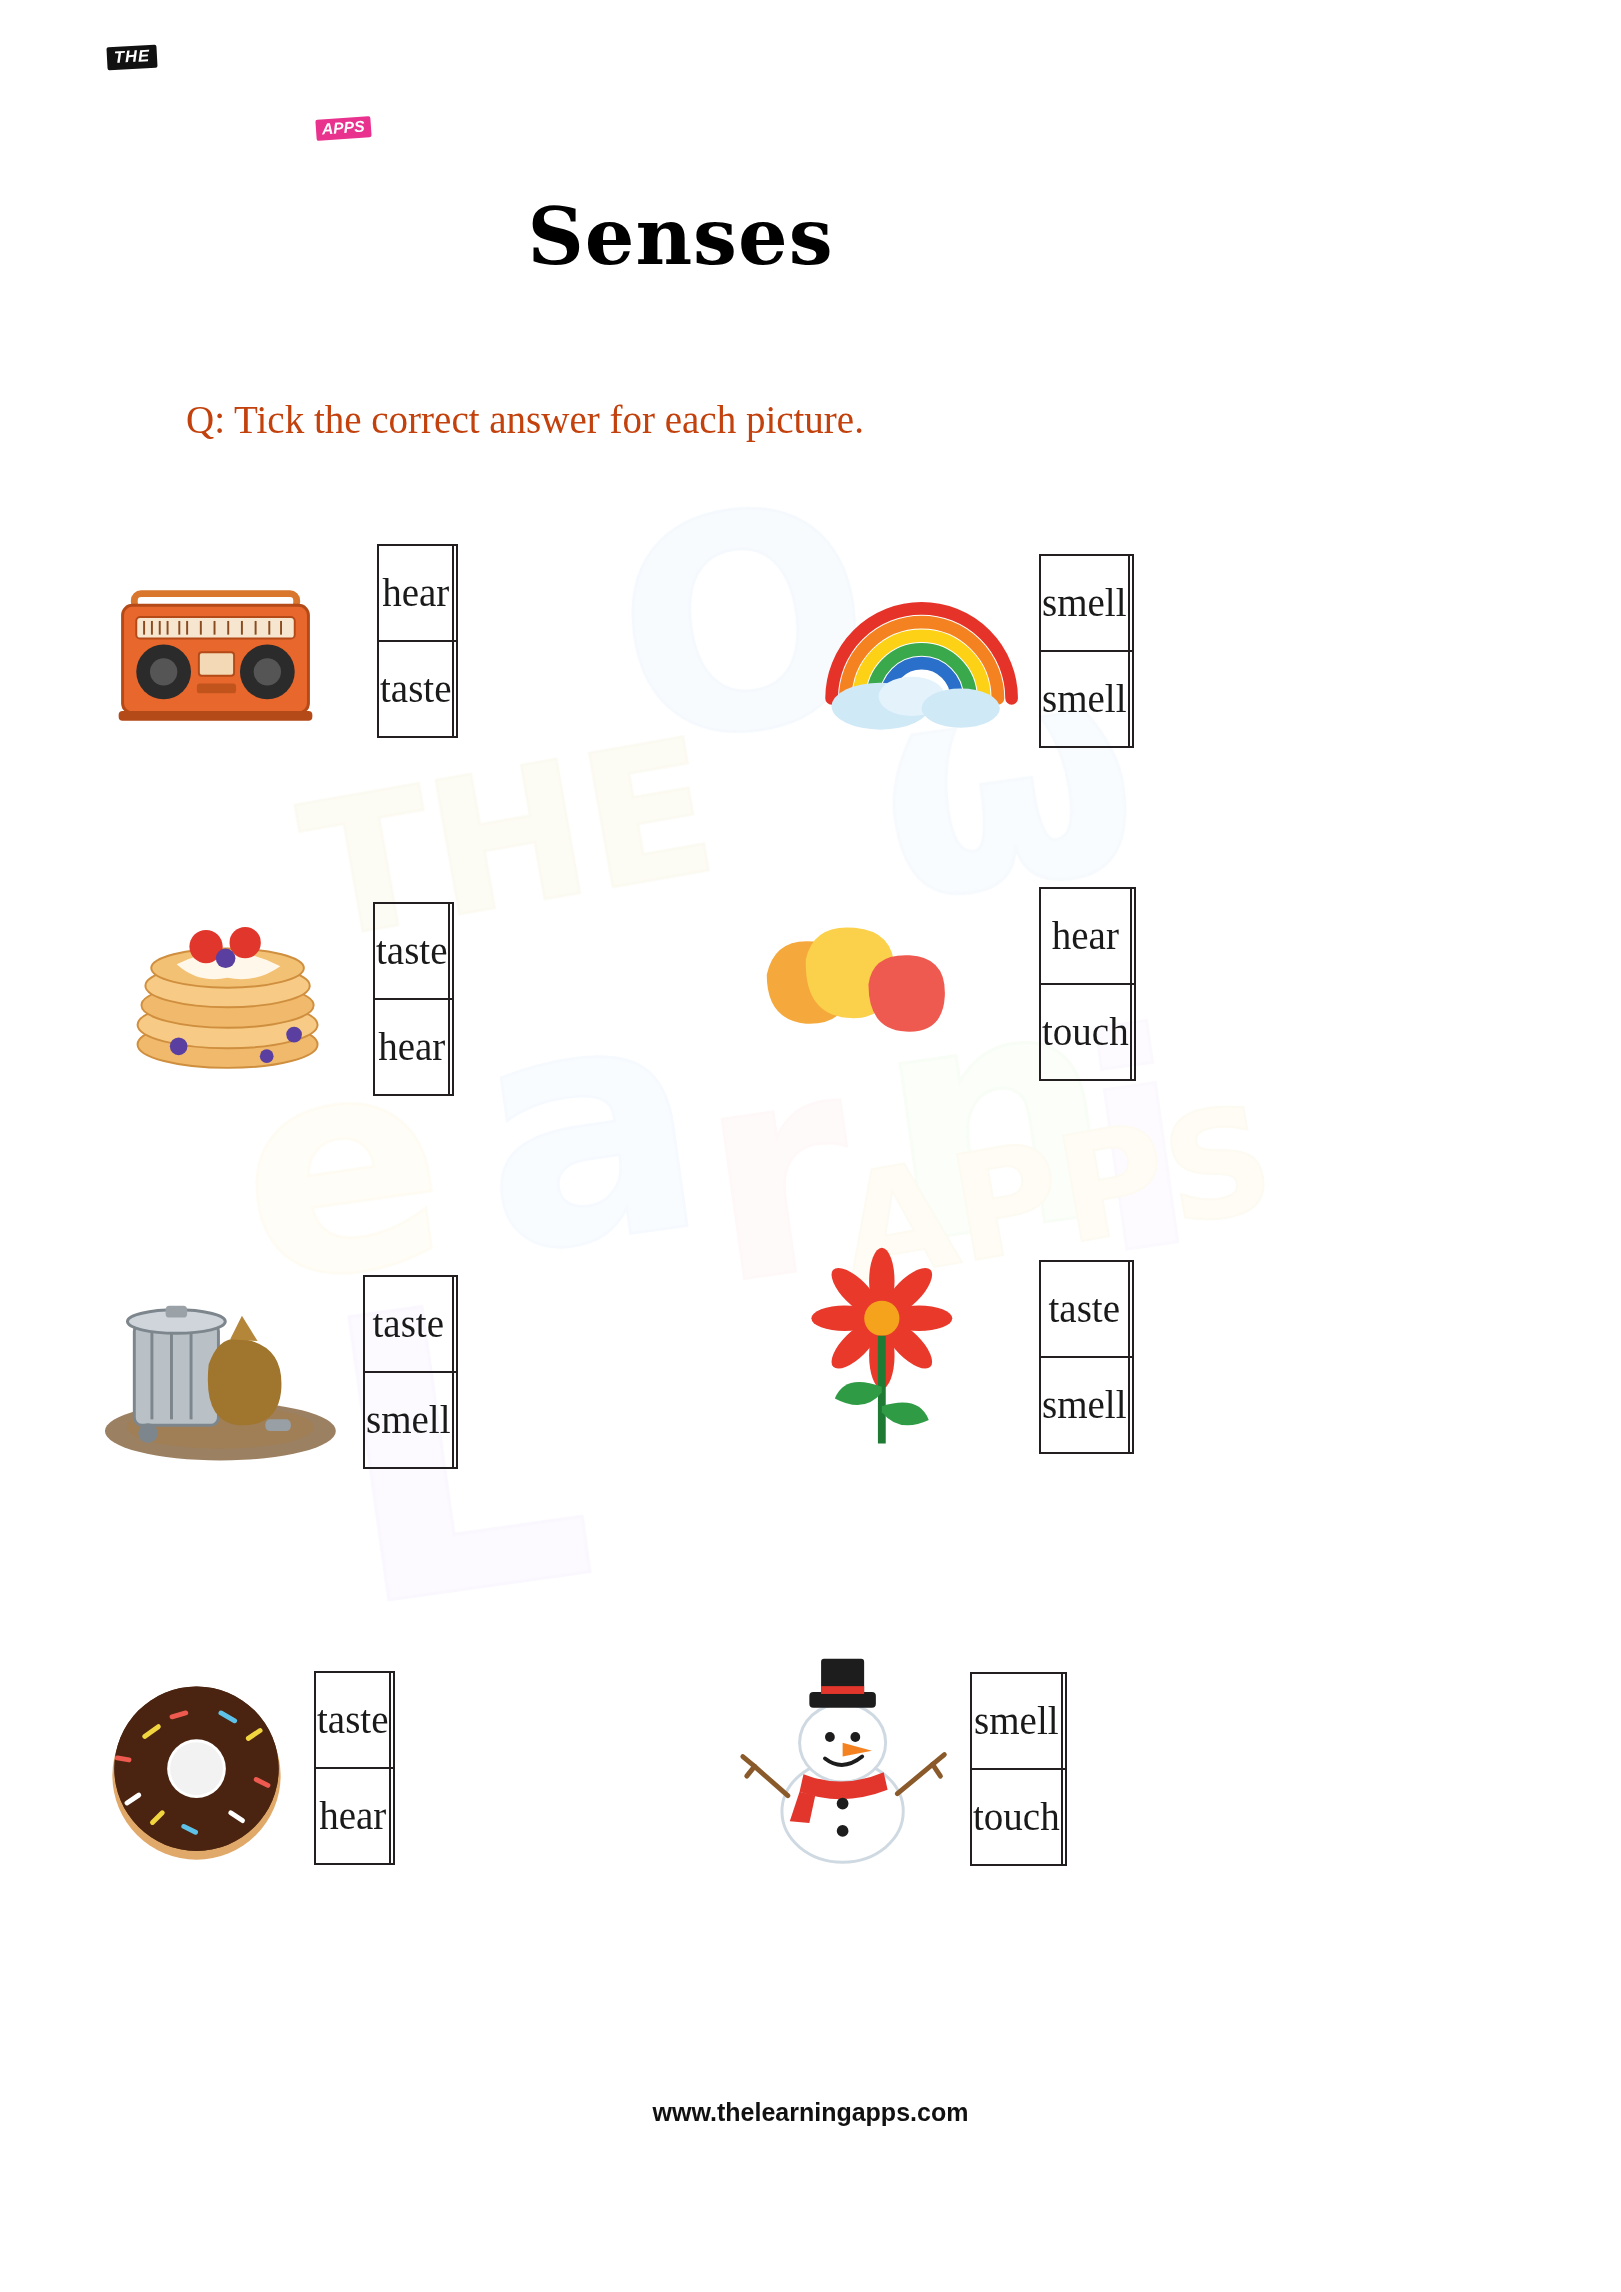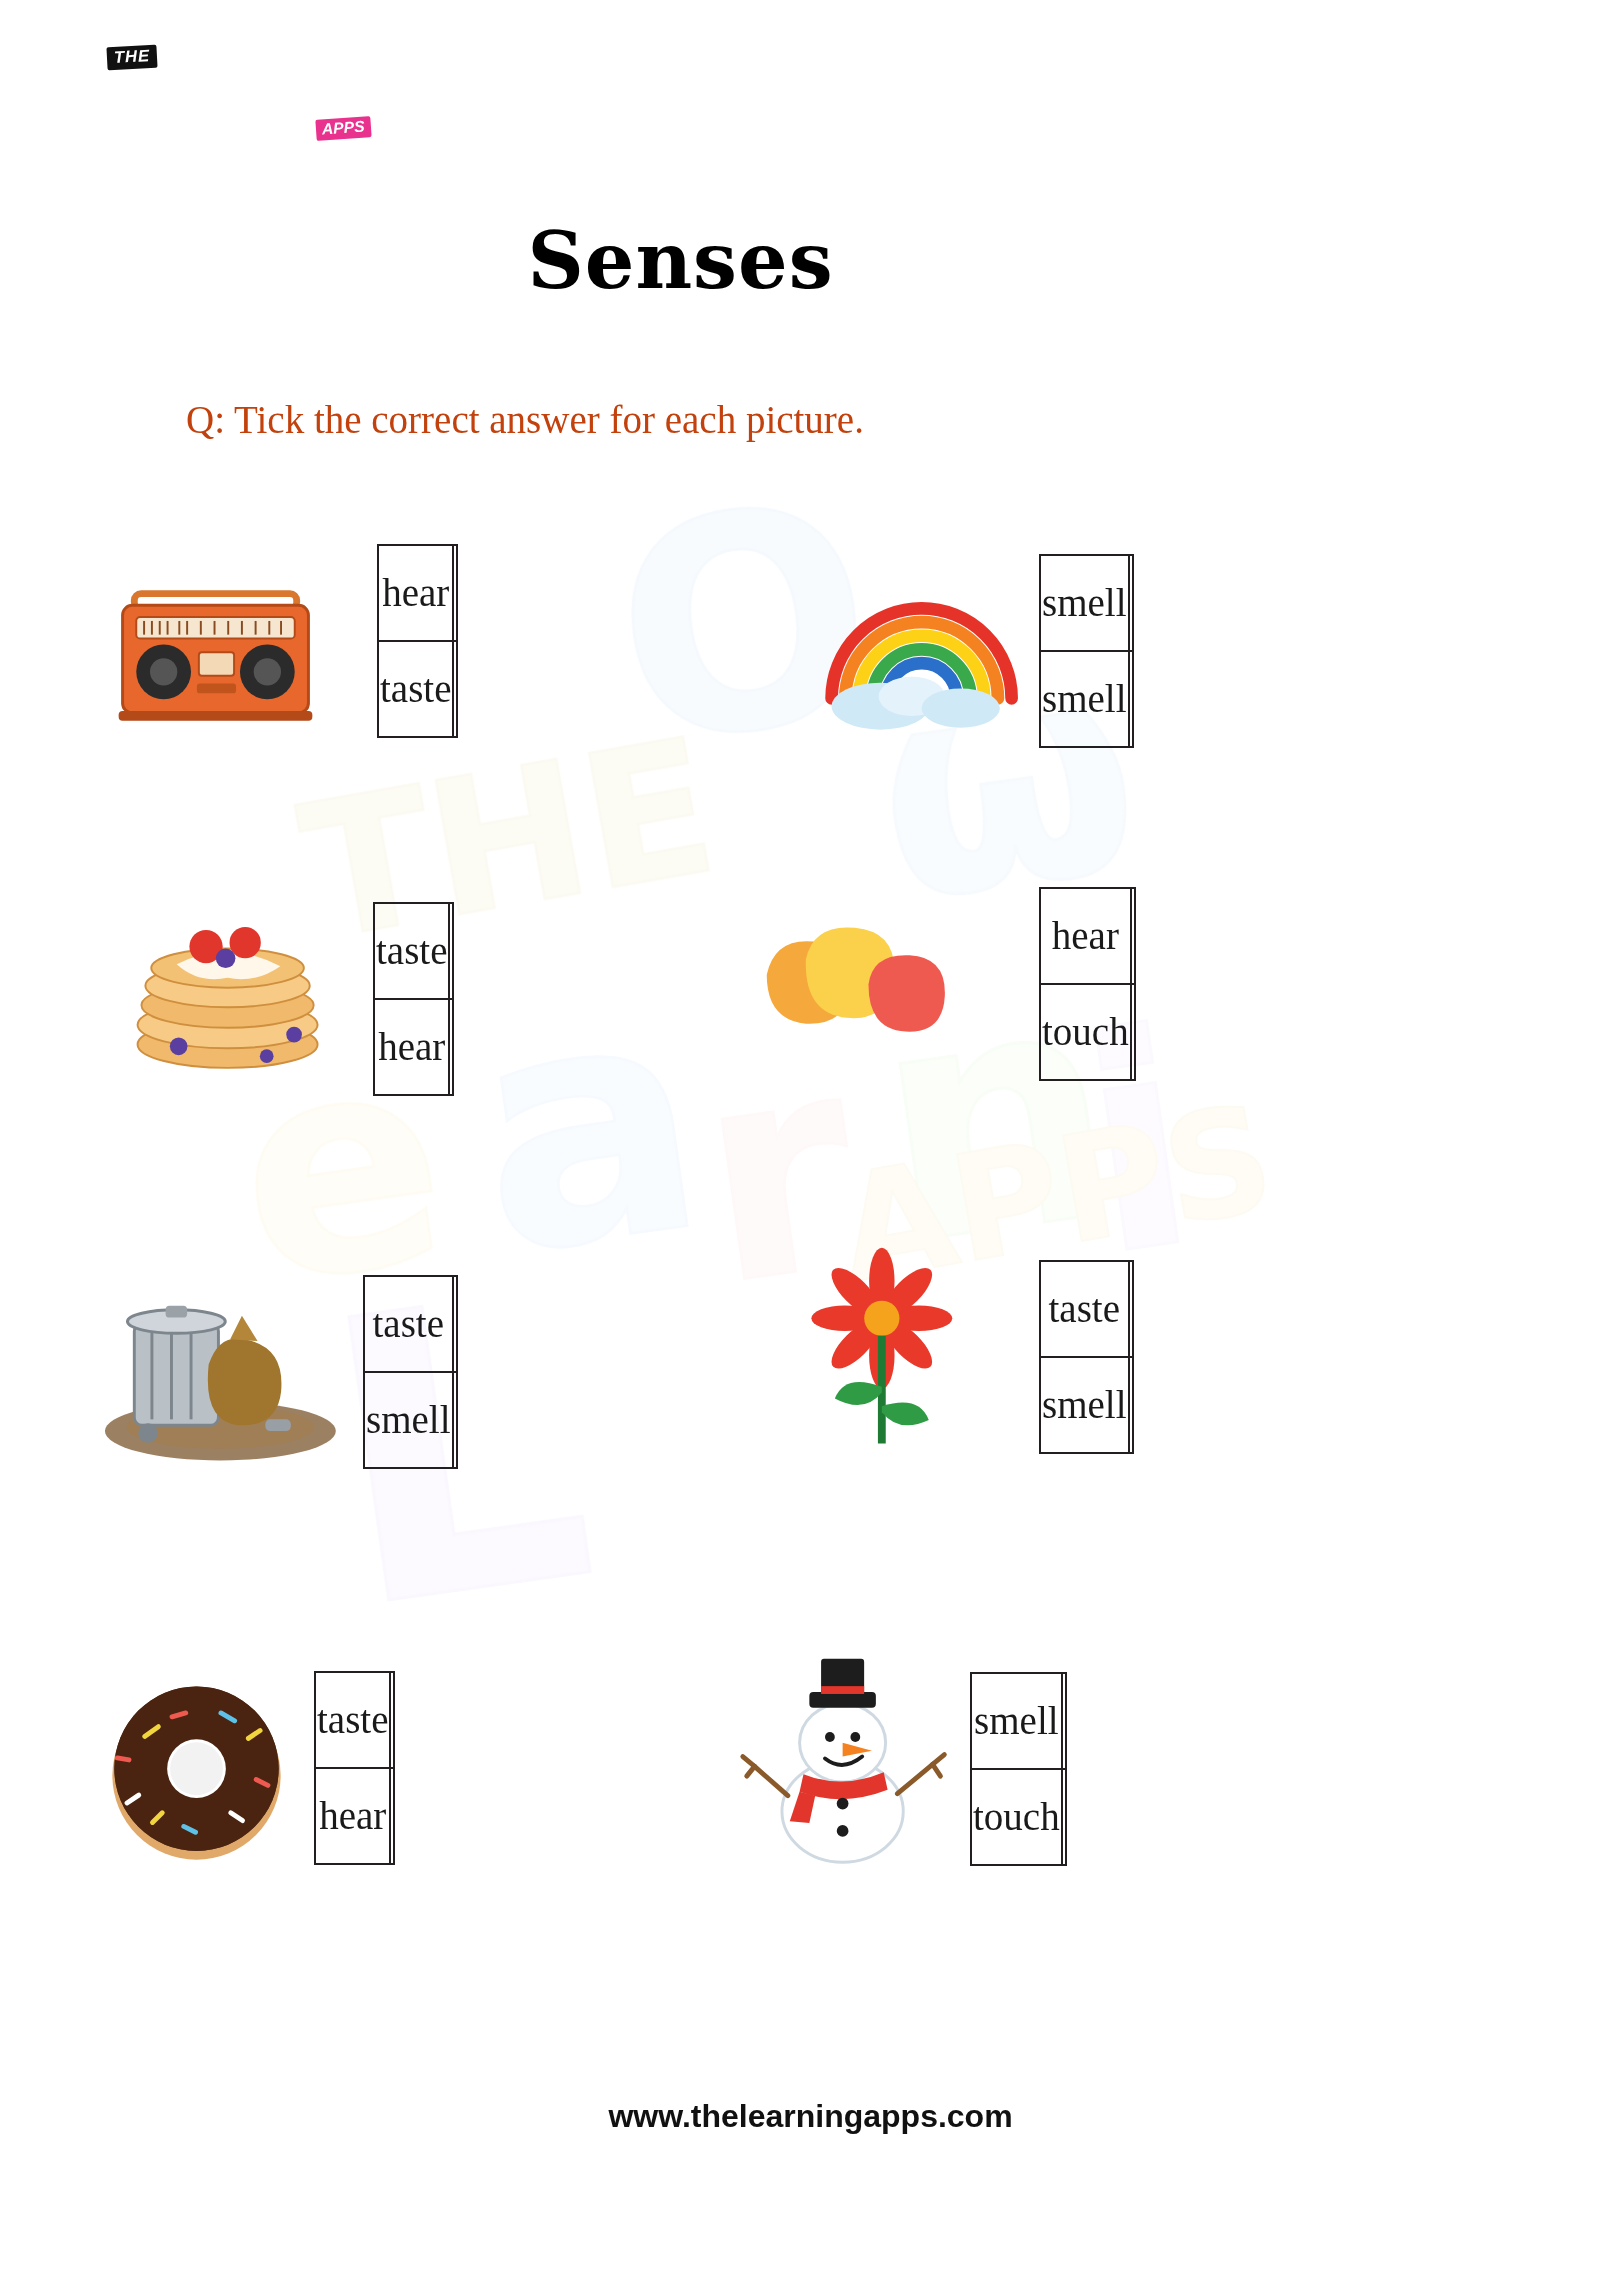--- a/index.html
+++ b/index.html
@@ -86,21 +86,20 @@
     top: 191px;
     left: 0;
     width: 1361px;
     text-align: center;
     font-family: "DejaVu Serif", serif;
     font-weight: bold;
     font-size: 78px;
     color: #000000;
     z-index: 3;
     letter-spacing: 1px;
-    margin-top: 24px;
   }
   .instruction {
     position: absolute;
     top: 397px;
     left: 186px;
     font-family: "Liberation Serif", serif;
     font-size: 39px;
     color: #c2410c;
     z-index: 3;
   }
@@ -147,21 +146,21 @@
 
   
   .footer {
     position: absolute;
     top: 2098px;
     left: 0;
     width: 1621px;
     text-align: center;
     font-family: "Liberation Sans", sans-serif;
     font-weight: bold;
-    font-size: 32px;
+    font-size: 25px;
     color: #111111;
     z-index: 3;
   }
 </style>
 </head>
 <body>
 
 <svg class="watermark" viewBox="0 0 1654 2339">
   <g opacity="0.16">
 

